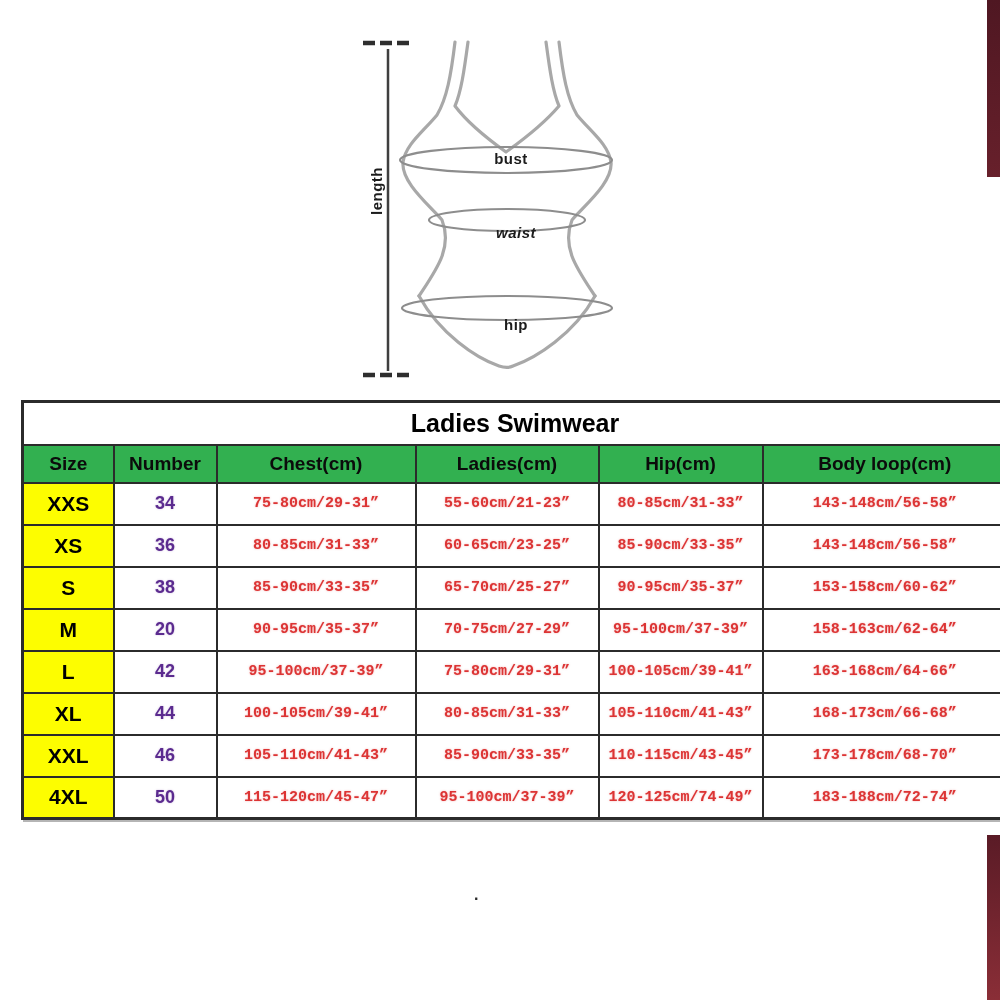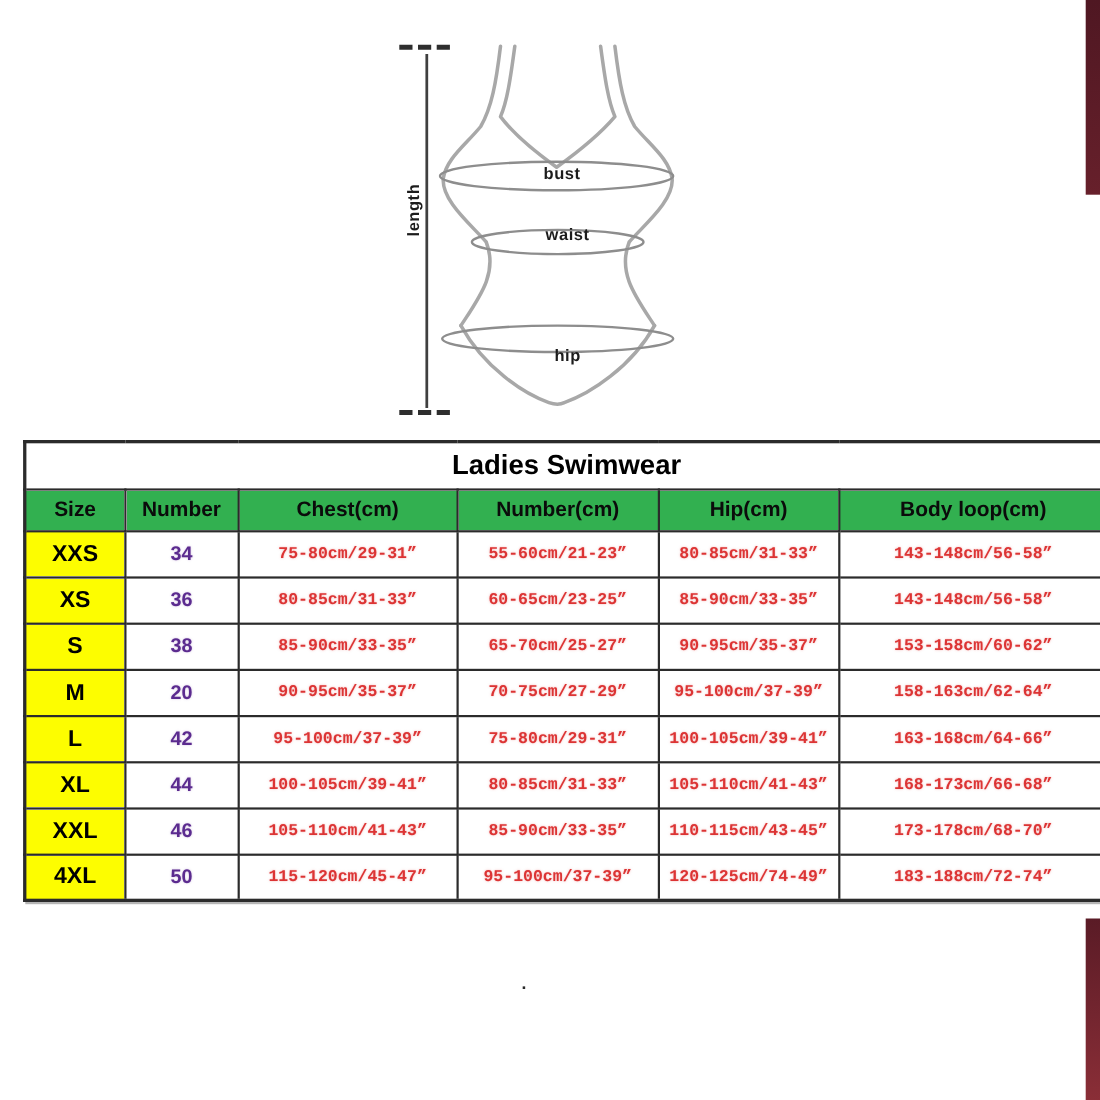--- a/index.html
+++ b/index.html
@@ -63,42 +63,42 @@
     </g>
 
     <g stroke="#8d8d8d" stroke-width="2.2" fill="none">
       <ellipse cx="506" cy="160" rx="106" ry="13"></ellipse>
       <ellipse cx="507" cy="220" rx="78" ry="11"></ellipse>
       <ellipse cx="507" cy="308" rx="105" ry="12"></ellipse>
     </g>
   </svg>
   <span class="dlabel rot" style="left:36px; top:171px;">length</span>
   <span class="dlabel" style="left:171px; top:138px;">bust</span>
-  <span class="dlabel" style="left:176px; top:194px;">waist</span>
+  <span class="dlabel" style="left:176px; top:212px;font-style:italic;">waist</span>
   <span class="dlabel" style="left:176px; top:304px;">hip</span>
 </div>
 
 <table class="size-chart">
   <colgroup>
     <col style="width:91px">
       <col style="width:103px">
       <col style="width:199px">
     <col style="width:183px">
       <col style="width:164px">
       <col style="width:245px">
   </colgroup>
   <thead>
     <tr>
       <th colspan="6" class="title-cell">Ladies Swimwear</th>
     </tr>
     <tr>
       <th>Size</th>
       <th>Number</th>
       <th>Chest(cm)</th>
-      <th>Number(cm)</th>
+      <th>Ladies(cm)</th>
       <th>Hip(cm)</th>
       <th>Body loop(cm)</th>
     </tr>
   </thead>
   <tbody>
       <tr>
     <td class="size">XXS</td>
     <td class="num">34</td>
     <td class="val">75-80cm/29-31”</td>
     <td class="val">55-60cm/21-23”</td>

